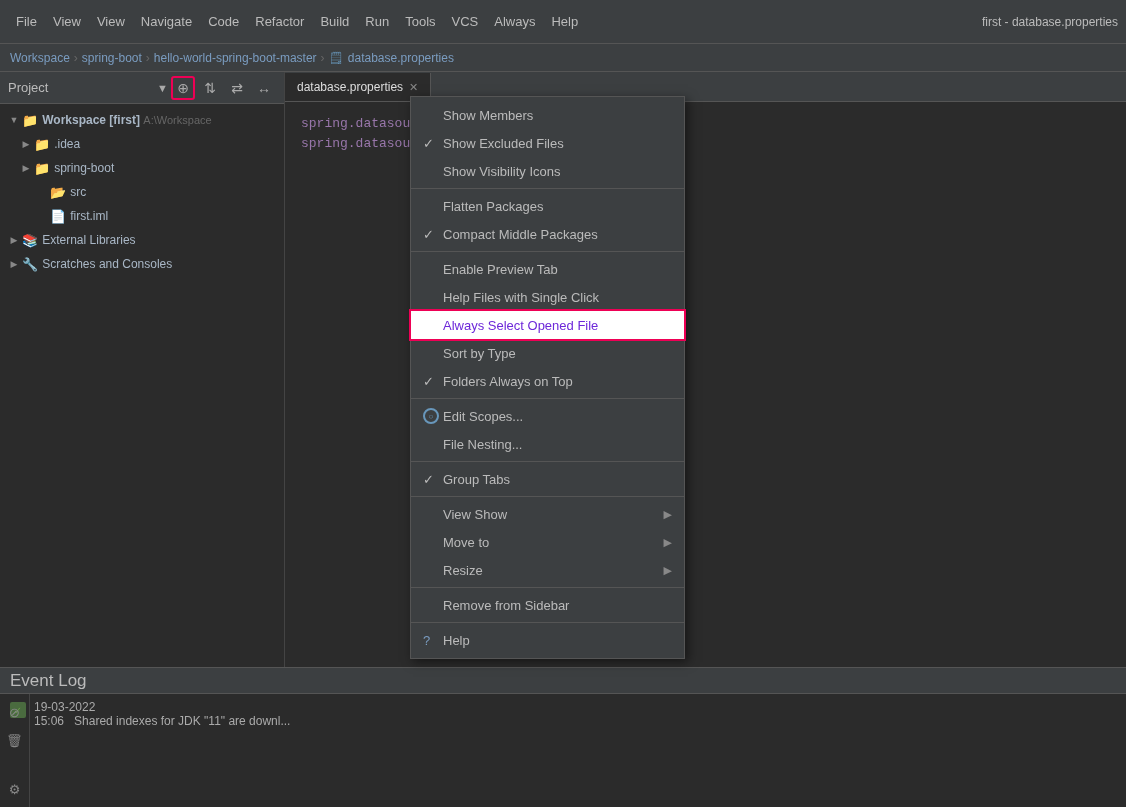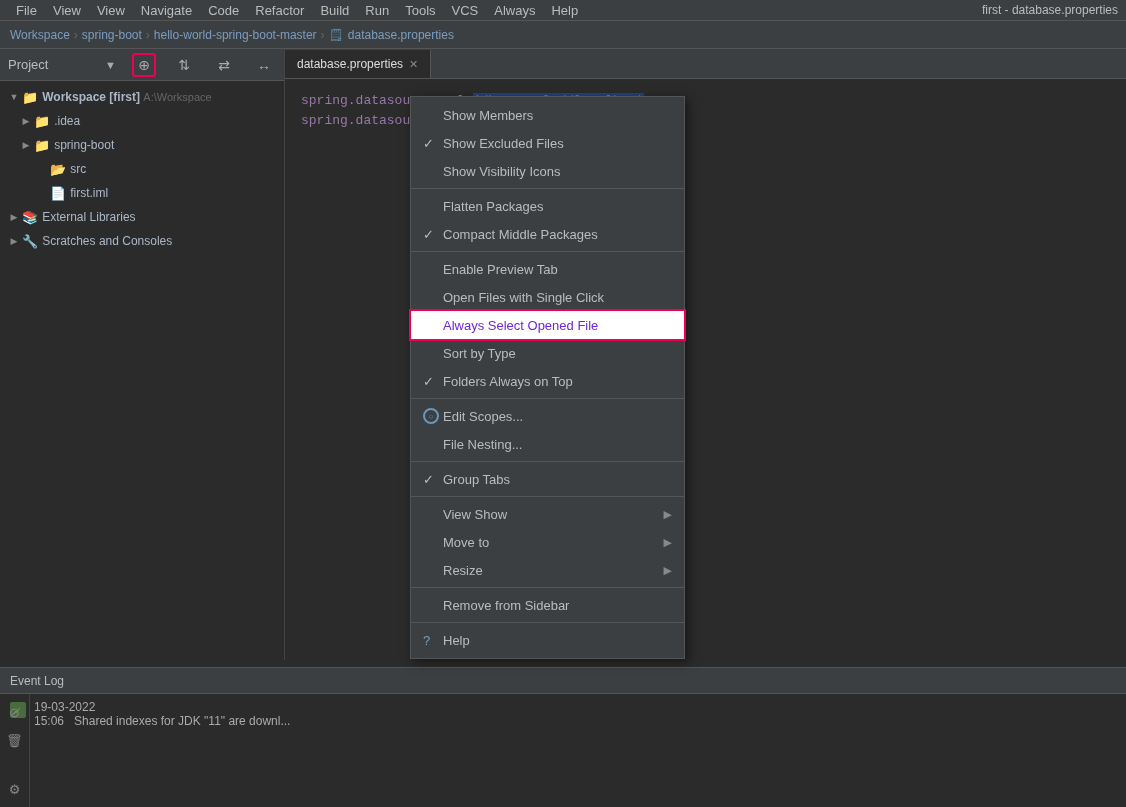--- a/index.html
+++ b/index.html
@@ -10,21 +10,21 @@
       color: #a9b7c6;
       width: 1126px;
       height: 807px;
       overflow: hidden;
       position: relative;
     }
 
     
     .menu-bar {
       background: #3c3f41;
-      height: 21px;
+      height: 44px;
       display: flex;
       align-items: center;
       padding: 0 8px;
       border-bottom: 1px solid #555;
       color: #bbbbbb;
       font-size: 13px;
     }
     .menu-bar-item {
       padding: 2px 8px;
       cursor: pointer;
@@ -71,21 +71,21 @@
       height: 100%;
     }
 
     .sidebar-toolbar {
       height: 32px;
       background: #3c3f41;
       display: flex;
       align-items: center;
       padding: 0 8px;
       border-bottom: 1px solid #555;
-      gap: 16px;
+      gap: 3px;
     }
     .sidebar-toolbar-title {
       font-size: 13px;
       color: #bbb;
       flex: 1;
     }
     .toolbar-btn {
       width: 24px;
       height: 24px;
       display: flex;
@@ -246,21 +246,21 @@
       border-top: 1px solid #555;
     }
 
     .event-log-header {
       height: 26px;
       background: #3c3f41;
       display: flex;
       align-items: center;
       padding: 0 10px;
       border-bottom: 1px solid #555;
-      font-size: 12px;
+      font-size: 17px;
       color: #bbb;
     }
 
     .event-log-content {
       padding: 6px 10px;
     }
 
     .log-entry {
       display: flex;
       align-items: flex-start;
@@ -433,21 +433,21 @@
   </div>
   <div class="menu-separator"></div>
 
   <div class="menu-item">
     <span class="menu-check"></span>
     <span class="menu-label">Enable Preview Tab</span>
   </div>
 
   <div class="menu-item">
     <span class="menu-check"></span>
-    <span class="menu-label">Open Files with Single Click</span>
+    <span class="menu-label">Help Files with Single Click</span>
   </div>
 
   <div class="menu-item highlighted">
     <span class="menu-check"></span>
     <span class="menu-label">Always Select Opened File</span>
   </div>
 
   <div class="menu-item">
     <span class="menu-check"></span>
     <span class="menu-label">Sort by Type</span>

